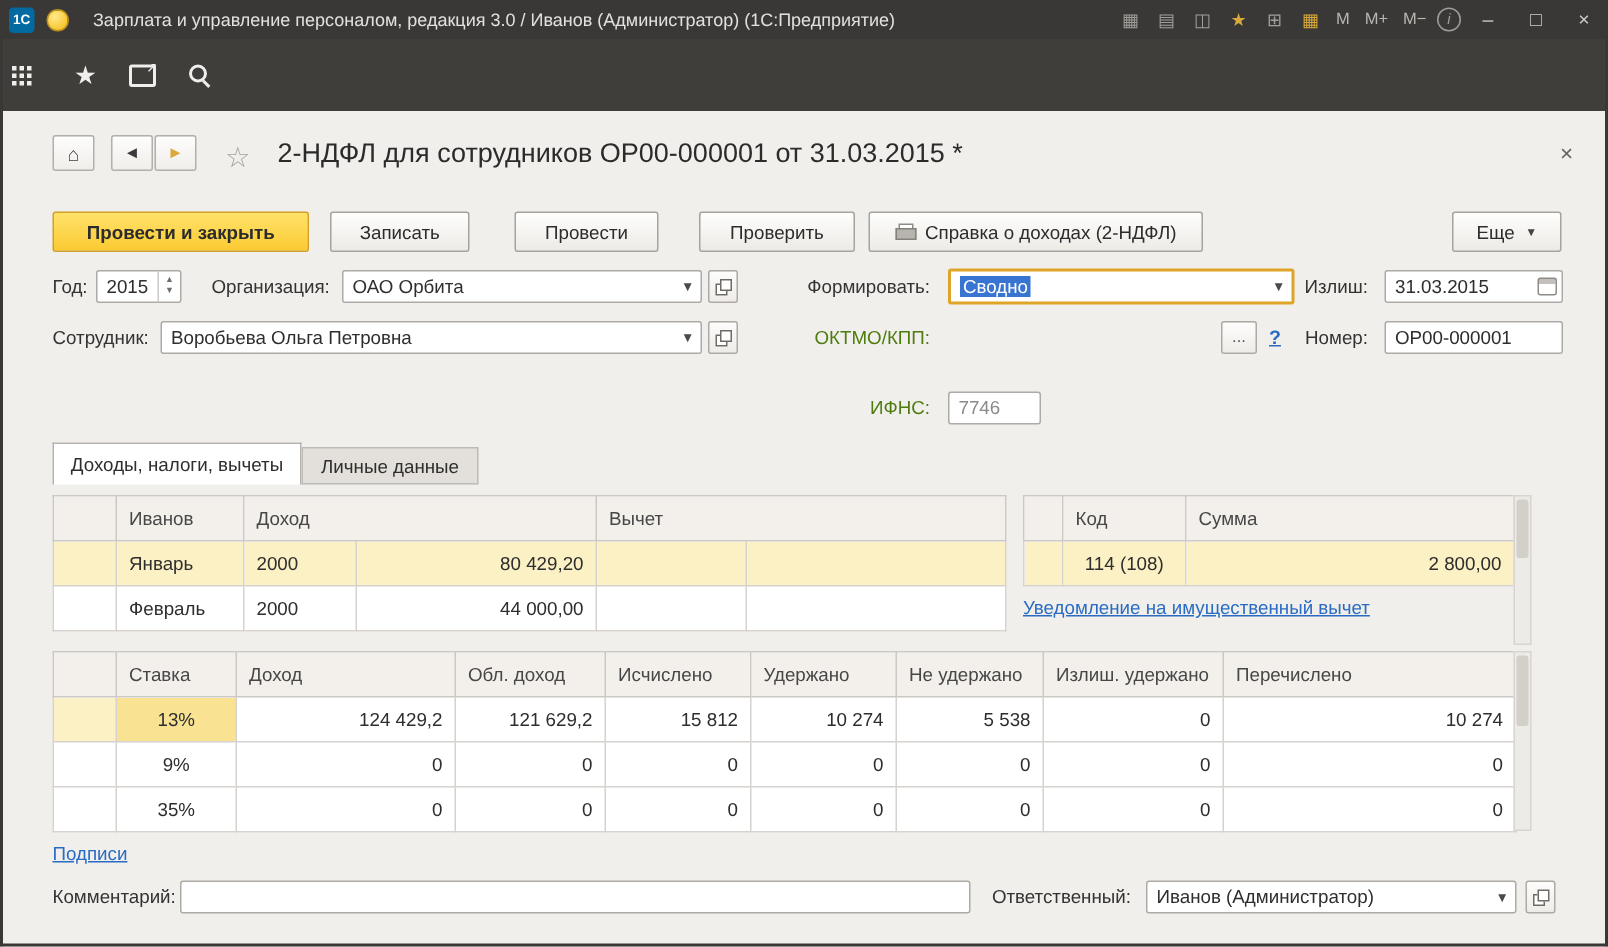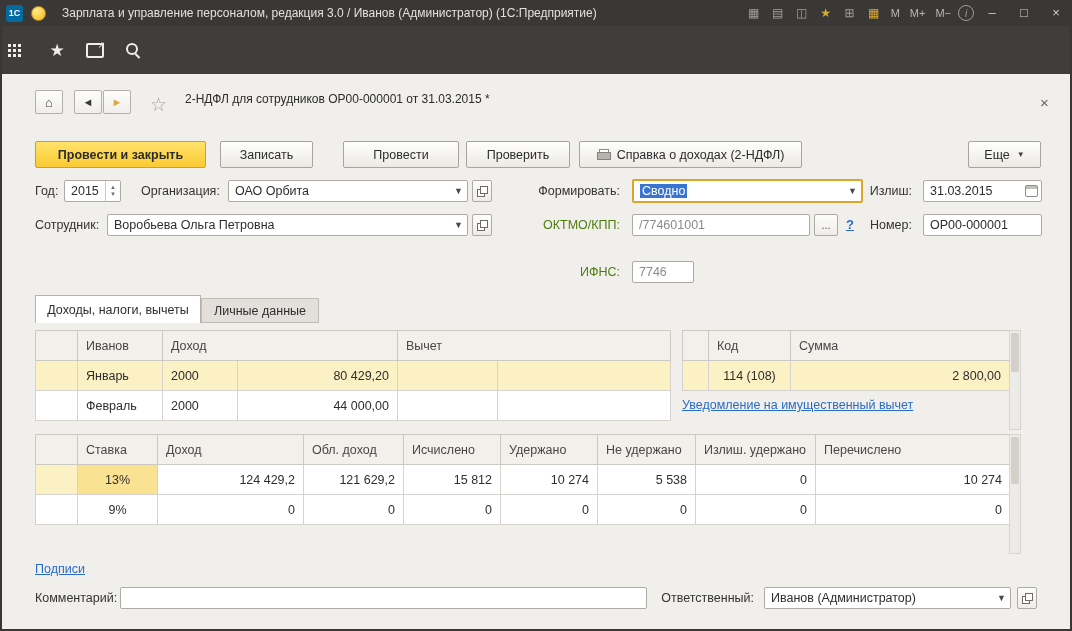--- a/index.html
+++ b/index.html
@@ -57,21 +57,21 @@
        display:flex;align-items:center;justify-content:center;padding:0 10px;box-sizing:border-box;white-space:nowrap;}
   .btn.primary{background:linear-gradient(#ffe26a,#fbca33);border-color:#d2a02a;font-weight:bold;}
   .printer-ico{position:relative;width:14px;height:11px;margin-right:6px;flex:0 0 auto;}
   .printer-ico .paper{position:absolute;left:2px;top:0;width:8px;height:4px;background:#fff;border:1px solid #8f8b86;}
   .printer-ico .body{position:absolute;left:0;bottom:0;width:12px;height:6px;background:#b7b3ae;border:1px solid #84807b;}
   .link{position:absolute;color:#2a6cc4;text-decoration:underline;font-size:12.5px;white-space:nowrap;cursor:pointer;}
   .sel-text{background:#3875d2;color:#fff;padding:0 2px;}
   
   .nav-btn{position:absolute;width:28px;height:24px;border:1px solid #b3b0ac;border-radius:2px;
            background:linear-gradient(#fdfdfc,#f0eeea);box-sizing:border-box;display:flex;align-items:center;justify-content:center;font-size:13px;color:#444;}
-  .page-title{position:absolute;font-size:12px;color:#2b2b2b;white-space:nowrap;}
+  .page-title{position:absolute;font-size:18px;color:#2b2b2b;white-space:nowrap;}
   
   .tab{position:absolute;box-sizing:border-box;display:flex;align-items:center;justify-content:center;font-size:12.5px;color:#2e2e2e;}
   .tab.active{background:#fff;border:1px solid #b6b2ad;border-bottom:none;z-index:2;}
   .tab.inactive{background:#e3e0db;border:1px solid #bfbcb7;}
   
   .tbl{position:absolute;border-collapse:collapse;table-layout:fixed;font-size:12.5px;color:#2e2e2e;background:#fff;}
   .tbl th{background:#f3f0ec;font-weight:normal;color:#474747;border:1px solid #ccc8c3;text-align:left;padding:0 8px;height:29px;overflow:hidden;white-space:nowrap;}
   .tbl td{border:1px solid #d6d2cd;padding:0 8px;height:29px;overflow:hidden;white-space:nowrap;}
   .num{text-align:right;}
   .ctr{text-align:center;}
@@ -138,21 +138,21 @@
   <span class="abs" style="left:148px;top:93px;font-size:19px;color:#a5a19c;">☆</span>
   <div class="page-title" style="left:183px;top:92px;">2-НДФЛ для сотрудников ОР00-000001 от 31.03.2015 *</div>
   <span class="abs" style="left:1038px;top:94px;font-size:15px;color:#666;">×</span>
 
   <div class="btn primary" style="left:33px;top:141px;width:171px;">
       <span>Провести и закрыть</span>
     </div>
   <div class="btn" style="left:218px;top:141px;width:93px;">
       <span>Записать</span>
     </div>
-  <div class="btn" style="left:341px;top:141px;width:116px;">
+  <div class="btn" style="left:341px;top:141px;width:96px;">
       <span>Провести</span>
     </div>
   <div class="btn" style="left:464px;top:141px;width:104px;">
       <span>Проверить</span>
     </div>
   <div class="btn" style="left:577px;top:141px;width:223px;">
     <span class="printer-ico">
         <span class="paper"></span>
         <span class="body"></span>
       </span>
@@ -204,23 +204,20 @@
     <span class="arrow">▼</span>
   </div>
   <div class="sq-btn" style="left:470px;top:214px;">
       <span class="sq2">
         <i class="a"></i>
         <i class="b"></i>
       </span>
     </div>
 
   <span class="lbl dim" style="right:450px;top:218px;">ОКТМО/КПП:</span>
-  <div class="fld" style="left:630px;top:214px;width:178px;">
-    <span class="val dimval">/774601001</span>
-  </div>
   <div class="sq-btn" style="left:812px;top:214px;width:24px;">
       <span>...</span>
     </div>
   <span class="abs" style="left:844px;top:217px;color:#2a6cc4;font-weight:bold;font-size:13px;text-decoration:underline;">?</span>
 
   <span class="lbl" style="right:158px;top:218px;">Номер:</span>
   <div class="fld" style="left:921px;top:214px;width:119px;">
     <span class="val">ОР00-000001</span>
   </div>
 
@@ -334,20 +331,31 @@
       <td></td>
       <td class="ctr">9%</td>
       <td class="num">0</td>
       <td class="num">0</td>
       <td class="num">0</td>
       <td class="num">0</td>
       <td class="num">0</td>
       <td class="num">0</td>
       <td class="num">0</td>
     </tr>
+    <tr>
+      <td></td>
+      <td class="ctr">35%</td>
+      <td class="num">0</td>
+      <td class="num">0</td>
+      <td class="num">0</td>
+      <td class="num">0</td>
+      <td class="num">0</td>
+      <td class="num">0</td>
+      <td class="num">0</td>
+    </tr>
   </tbody>
     </table>
   <div class="scrollbar" style="left:1007px;top:434px;height:120px;">
       <span class="thumb"></span>
     </div>
 
   <span class="link" style="left:33px;top:562px;">Подписи</span>
 
   <span class="lbl" style="left:33px;top:591px;">Комментарий:</span>
   <div class="fld" style="left:118px;top:587px;width:527px;">

